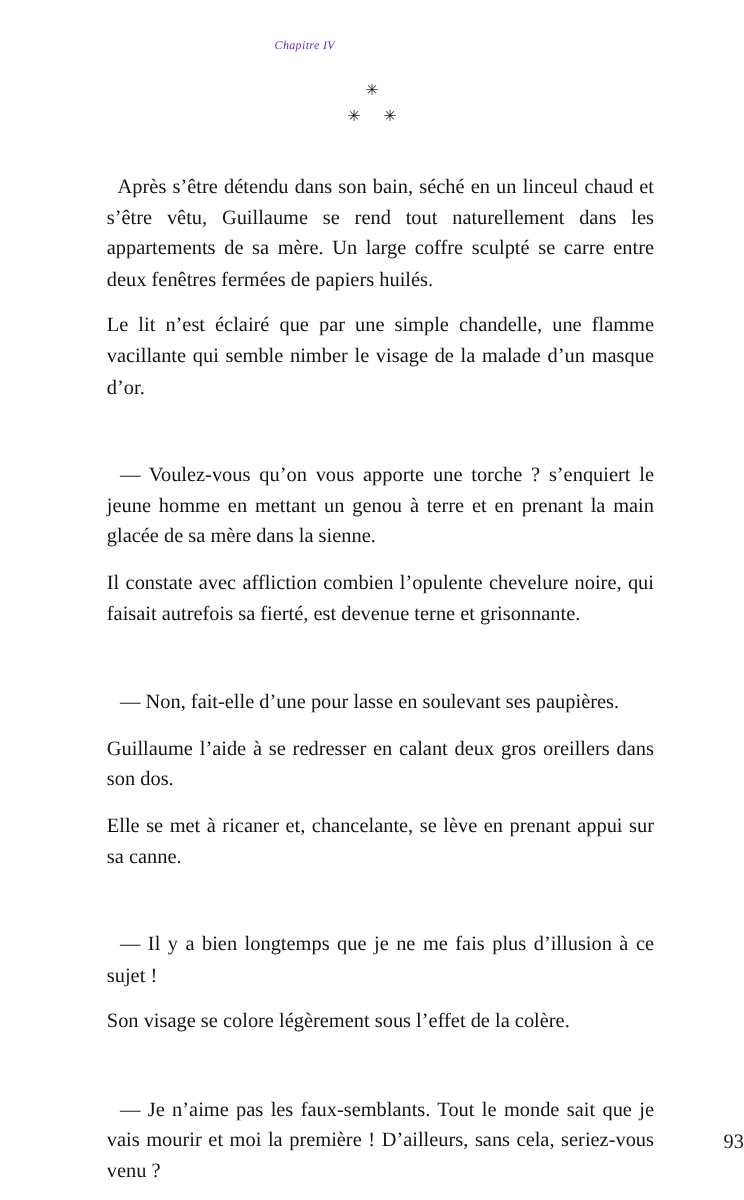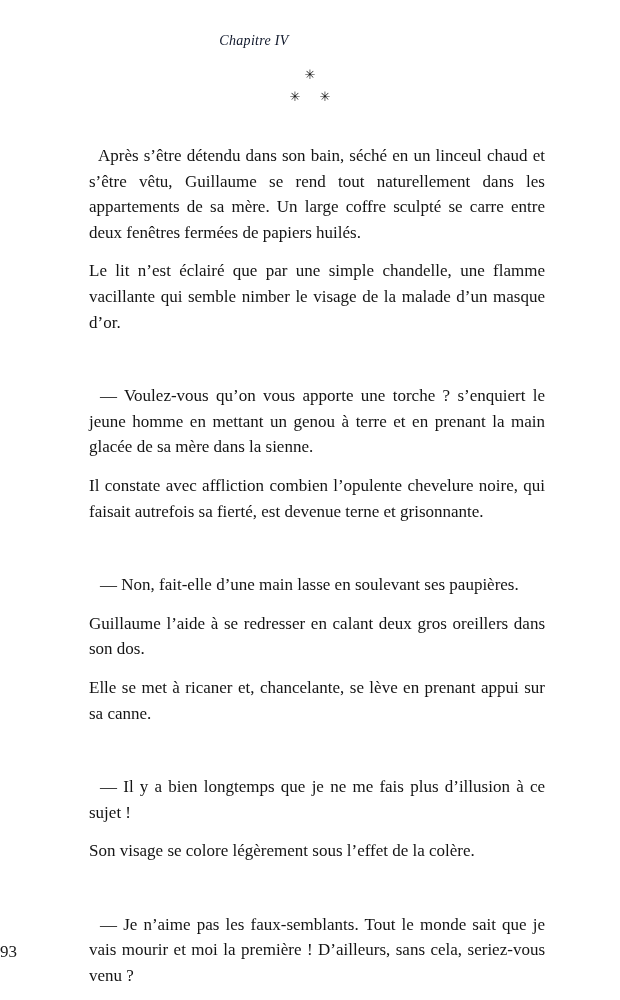--- a/index.html
+++ b/index.html
@@ -24,23 +24,23 @@
   }
 
   
   .running-head {
     position: absolute;
     top: 33px;
     left: 0;
     width: 508px;
     text-align: center;
     font-style: italic;
-    font-size: 14px;
+    font-size: 10px;
     letter-spacing: 0.3px;
-    color: #0f172a;
+    color: #6d28d9;
   }
 
   
   .asterism {
     position: absolute;
     top: 68px;
     left: 0;
     width: 620px;
     text-align: center;
     color: #1a1a1a;
@@ -88,21 +88,21 @@
     text-indent: 11px;
     margin-top: 48px;
   }
 
   
   .folio {
     position: absolute;
     bottom: 38px;
     left: 0;
     width: 620px;
-    text-align: left;
+    text-align: right;
     font-size: 17px;
     color: #1a1a1a;
   }
 </style>
 </head>
 <body>
 
 <div class="page">
 
   <div class="running-head">Chapitre IV</div>
@@ -114,21 +114,21 @@
     <div class="ast-row ast-bottom">
       <span>✳</span><span class="ast-gap"></span><span>✳</span>
     </div>
   </div>
 
   <div class="textblock">
     <p class="para indent">Après s’être détendu dans son bain, séché en un linceul chaud et s’être vêtu, Guillaume se rend tout naturellement dans les appartements de sa mère. Un large coffre sculpté se carre entre deux fenêtres fermées de papiers huilés.</p>
     <p class="para">Le lit n’est éclairé que par une simple chandelle, une flamme vacillante qui semble nimber le visage de la malade d’un masque d’or.</p>
     <p class="para dialogue">— Voulez-vous qu’on vous apporte une torche ? s’enquiert le jeune homme en mettant un genou à terre et en prenant la main glacée de sa mère dans la sienne.</p>
     <p class="para">Il constate avec affliction combien l’opulente chevelure noire, qui faisait autrefois sa fierté, est devenue terne et grisonnante.</p>
-    <p class="para dialogue">— Non, fait-elle d’une main lasse en soulevant ses paupières.</p>
+    <p class="para dialogue">— Non, fait-elle d’une pour lasse en soulevant ses paupières.</p>
     <p class="para">Guillaume l’aide à se redresser en calant deux gros oreillers dans son dos.</p>
     <p class="para">Elle se met à ricaner et, chancelante, se lève en prenant appui sur sa canne.</p>
     <p class="para dialogue">— Il y a bien longtemps que je ne me fais plus d’illusion à ce sujet !</p>
     <p class="para">Son visage se colore légèrement sous l’effet de la colère.</p>
     <p class="para dialogue">— Je n’aime pas les faux-semblants. Tout le monde sait que je vais mourir et moi la première ! D’ailleurs, sans cela, seriez-vous venu ?</p>
   </div>
 
   <div class="folio">93</div>
 
 </div>

